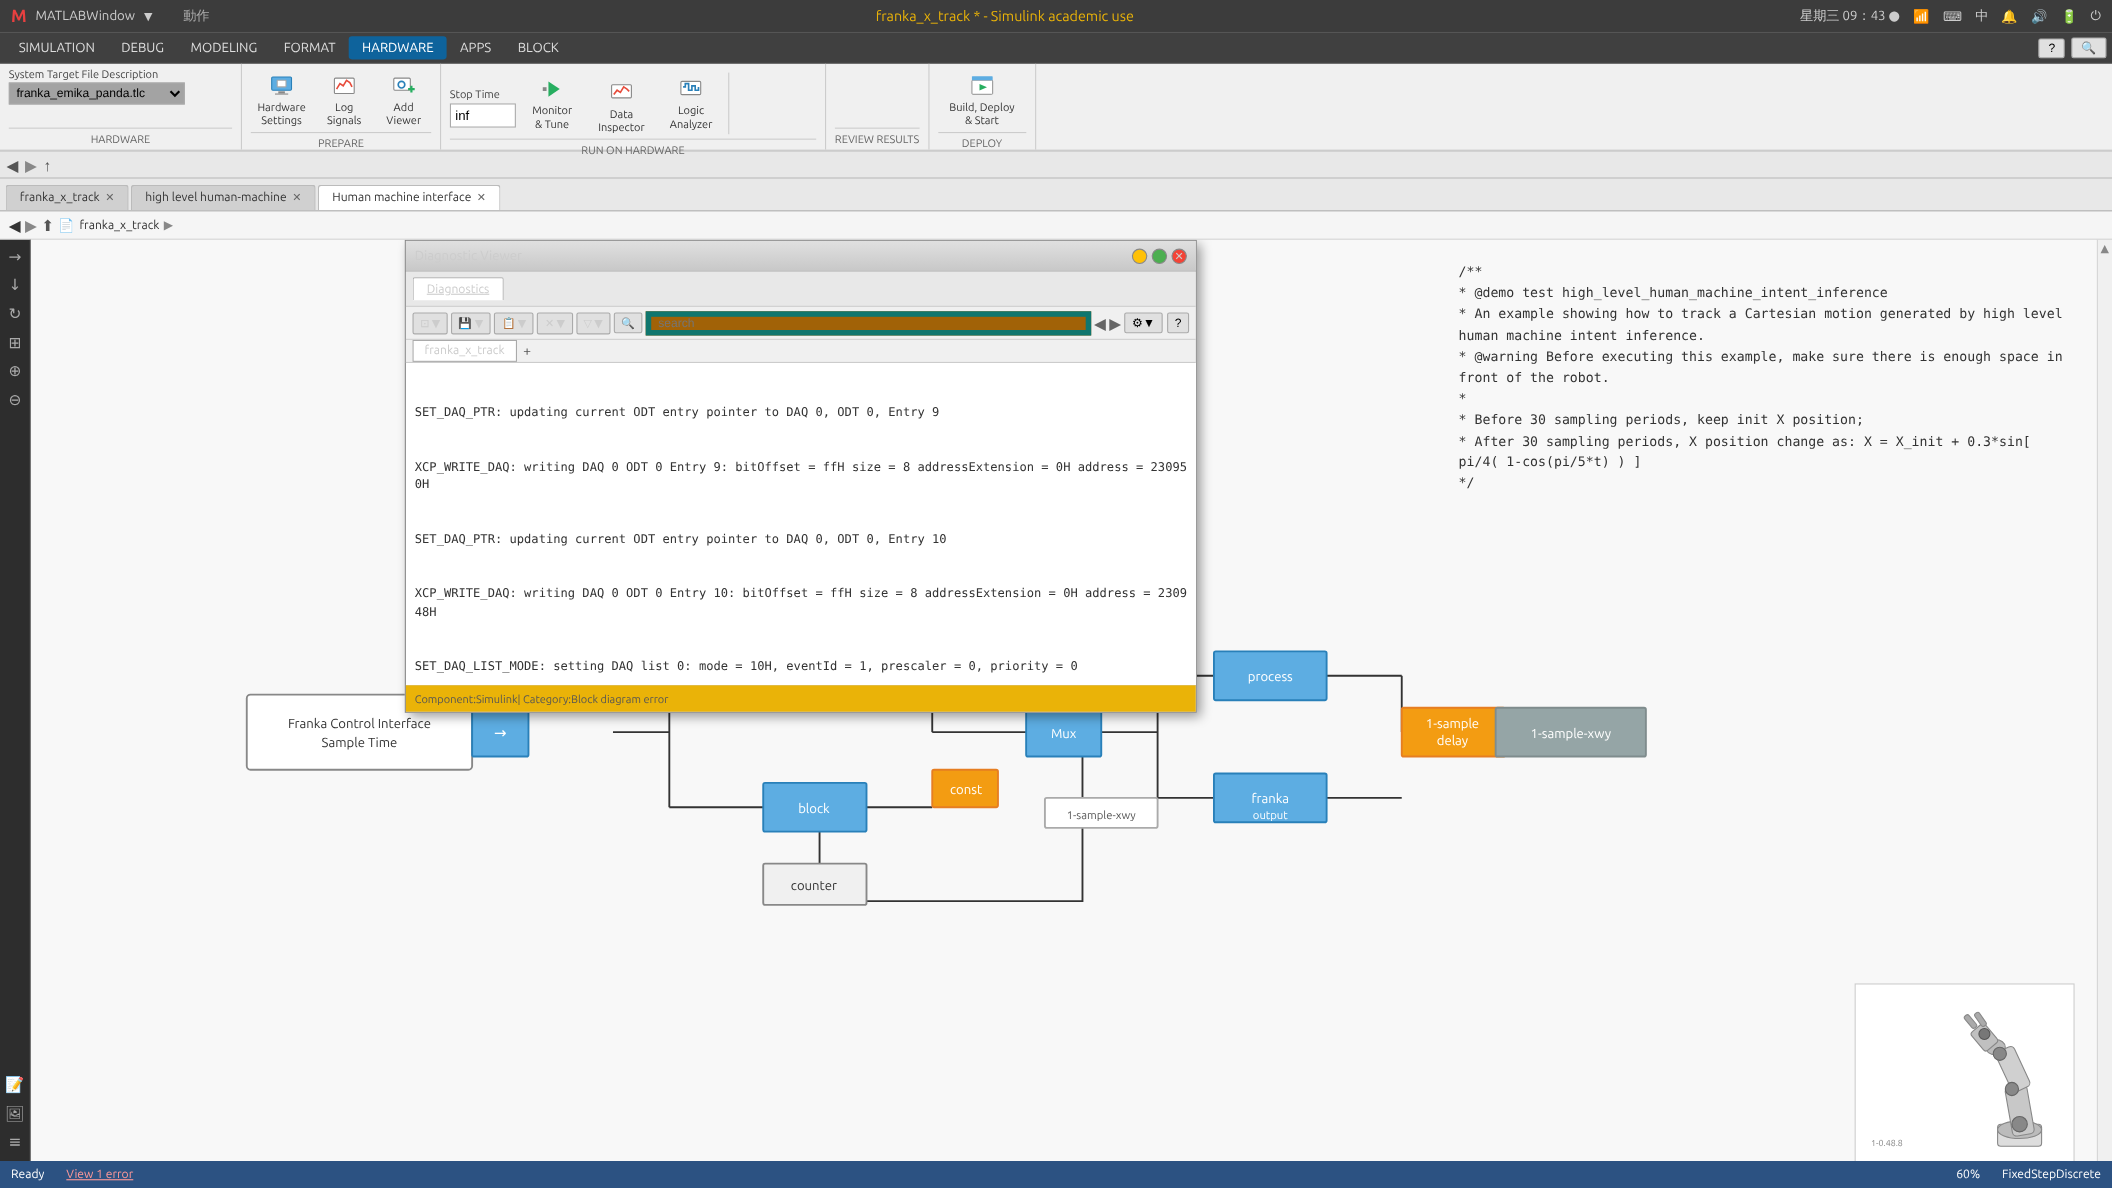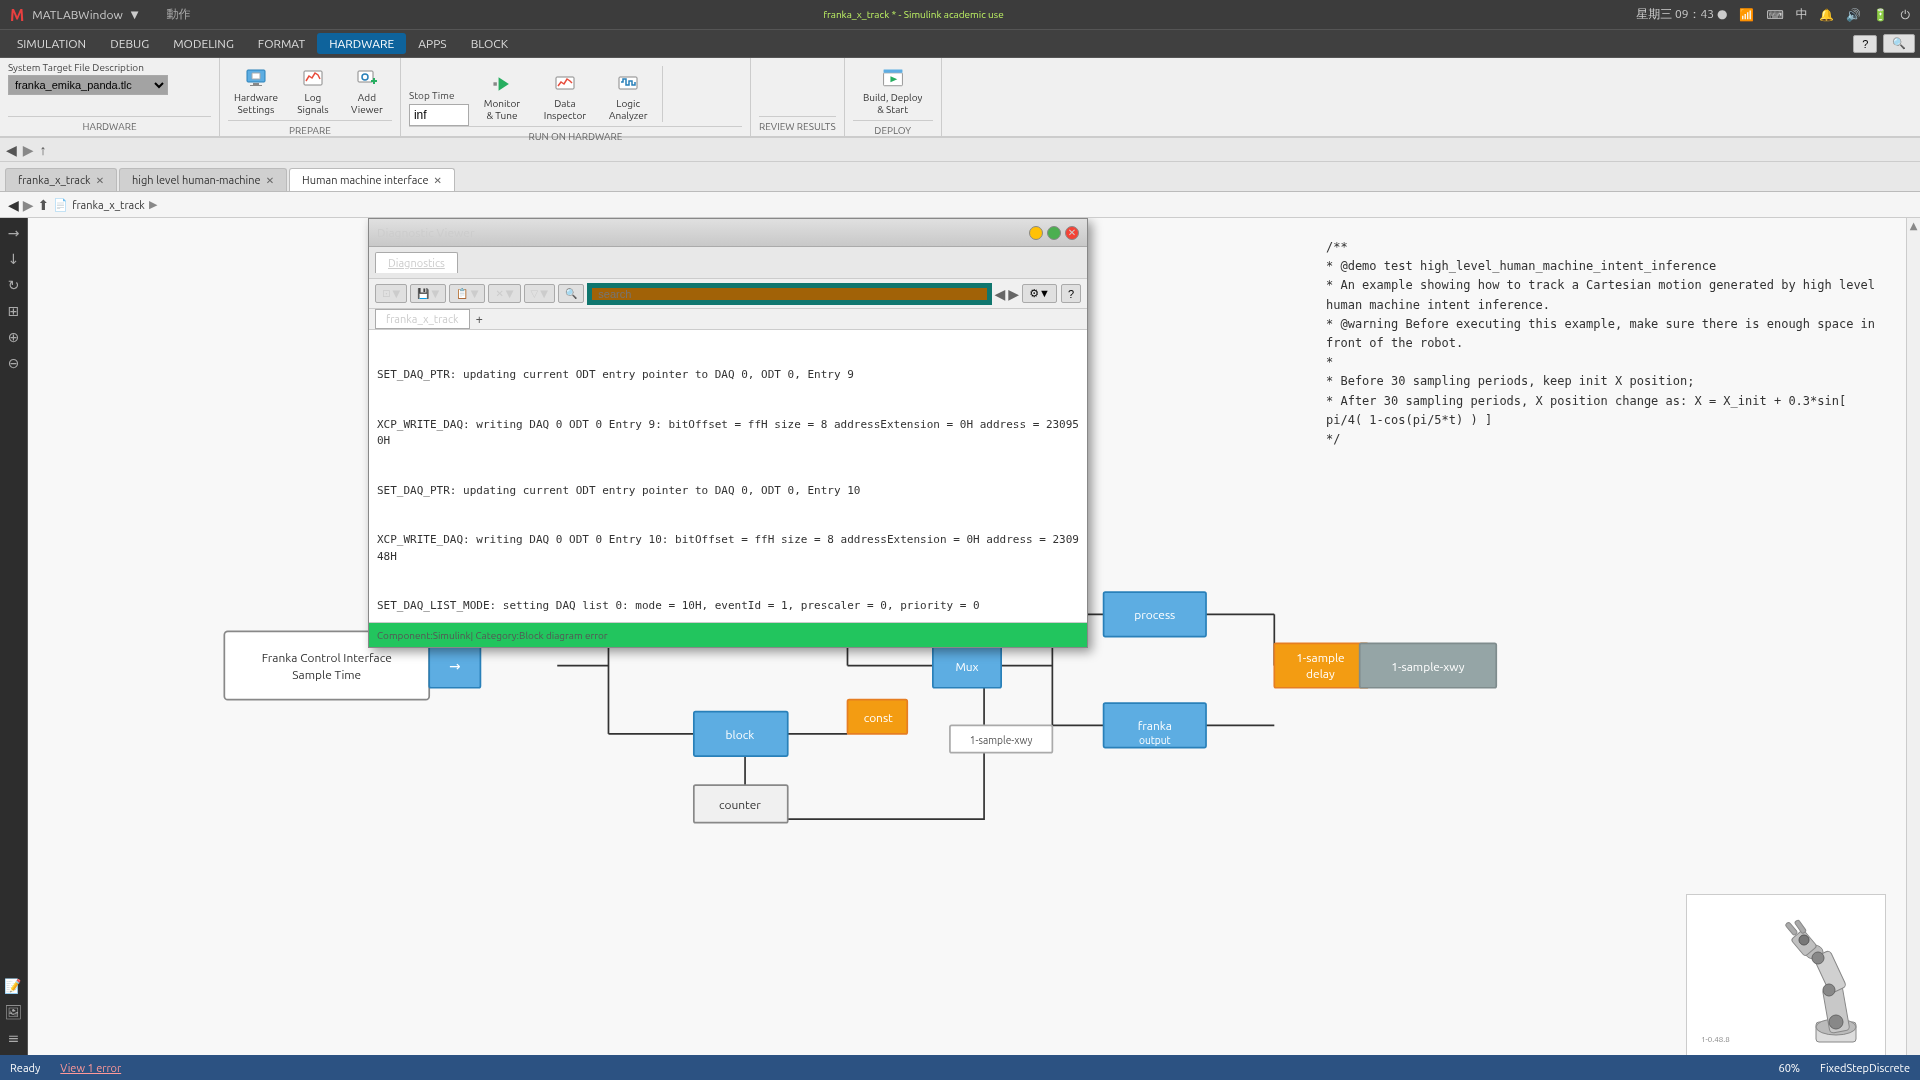--- a/index.html
+++ b/index.html
@@ -1,21 +1,21 @@
 <!DOCTYPE html>
 <html><head>
   <meta charset="utf-8">
   <style>
     * { box-sizing: border-box; margin: 0; padding: 0; }
     body { font-family: 'Ubuntu', 'DejaVu Sans', sans-serif; font-size: 12px; background: #2d2d2d; color: #ccc; overflow: hidden; width: 1920px; height: 1080px; }
 
     
     .top-bar { height: 30px; background: #3c3c3c; display: flex; align-items: center; justify-content: space-between; padding: 0 10px; border-bottom: 1px solid #555; }
     .top-bar-left { display: flex; align-items: center; gap: 8px; font-size: 12px; color: #ccc; }
-    .top-bar-center { font-size: 10px; color: #bef264; }
+    .top-bar-center { font-size: 13px; color: #eab308; }
     .top-bar-right { display: flex; align-items: center; gap: 12px; font-size: 12px; color: #ccc; }
 
     
     .menu-bar { height: 28px; background: #404040; display: flex; align-items: center; padding: 0 5px; border-bottom: 1px solid #555; }
     .menu-item { padding: 4px 12px; font-size: 12px; color: #ddd; cursor: pointer; border-radius: 3px; }
     .menu-item.active { background: #0e639c; color: white; }
 
     
     .ribbon { height: 80px; background: #f0f0f0; border-bottom: 2px solid #ccc; display: flex; align-items: stretch; padding: 0; }
     .ribbon-section { display: flex; flex-direction: column; border-right: 1px solid #ccc; padding: 4px 8px; min-width: fit-content; }
@@ -62,21 +62,21 @@
     .dialog-toolbar { height: 32px; background: #e8e8e8; border-bottom: 1px solid #ccc; display: flex; align-items: center; padding: 0 6px; gap: 4px; }
     .diag-tab { padding: 4px 12px; font-size: 11px; background: #d0d0d0; border: 1px solid #aaa; border-bottom: none; cursor: pointer; border-radius: 2px 2px 0 0; text-decoration: underline; }
     .diag-tab.active { background: white; }
     .diag-toolbar-row { height: 30px; background: #f0f0f0; border-bottom: 1px solid #ccc; display: flex; align-items: center; padding: 0 6px; gap: 3px; }
     .diag-tool-btn { padding: 3px 6px; font-size: 10px; background: #e0e0e0; border: 1px solid #aaa; cursor: pointer; border-radius: 2px; display: flex; align-items: center; gap: 2px; }
     .diag-search { flex: 1; height: 22px; border: 5px solid #0f766e; padding: 0 6px; font-size: 11px; background: #a16207; }
     .diag-subtitle-tab { padding: 3px 10px; font-size: 11px; background: #d8d8d8; border: 1px solid #aaa; cursor: pointer; }
     .diag-subtitle-tab.active { background: white; }
     .diag-content { flex: 1; overflow-y: auto; background: white; padding: 0; font-family: monospace; font-size: 11px; }
     .diag-log { padding: 4px 8px; line-height: 1.5; color: #333; white-space: pre-wrap; word-break: break-all; }
-    .diag-footer { height: 22px; background: #22c55e; border-top: 1px solid #ccc; display: flex; align-items: center; padding: 12px 8px; font-size: 10px; color: #555; }
+    .diag-footer { height: 22px; background: #eab308; border-top: 1px solid #ccc; display: flex; align-items: center; padding: 12px 8px; font-size: 10px; color: #555; }
     
     
     .status-bar { height: 25px; background: #2c5282; display: flex; align-items: center; justify-content: space-between; padding: 0 10px; font-size: 11px; color: white; position: fixed; bottom: 0; width: 1920px; }
     .status-left { display: flex; gap: 20px; align-items: center; }
     .status-right { display: flex; gap: 20px; align-items: center; }
     .status-error { color: #ff9999; text-decoration: underline; cursor: pointer; }
     
     .scrollbar { width: 12px; background: #f0f0f0; border-left: 1px solid #ccc; }
   </style>
 </head>
@@ -161,21 +161,21 @@
               <line x1="16" y1="15" x2="22" y2="15" stroke="#27ae60" stroke-width="2"></line>
             </svg>
         </div>
         <div class="label">Add<br>Viewer</div>
       </div>
     </div>
     <div class="ribbon-section-label">PREPARE</div>
   </div>
 
   <div class="ribbon-section" style="min-width:350px;">
-    <div class="ribbon-tools" style="align-items:flex-end; gap:8px;">
+    <div class="ribbon-tools" style="align-items:center; gap:8px;">
       <div style="display:flex; flex-direction:column; justify-content:center; padding-top:8px;">
         <div style="font-size:10px; color:#444; margin-bottom:3px;">Stop Time</div>
         <input type="text" style="width: 60px; height: 22px; border: 1px solid rgb(170, 170, 170); padding: 2px 4px; font-size: 12px;" value="inf">
       </div>
       <div class="ribbon-btn">
         <div class="icon">
           <svg width="28" height="28" viewBox="0 0 28 28">
               <polygon points="10,6 22,14 10,22" fill="#27ae60"></polygon>
               <rect x="4" y="12" width="4" height="4" fill="#888"></rect>
             </svg>

